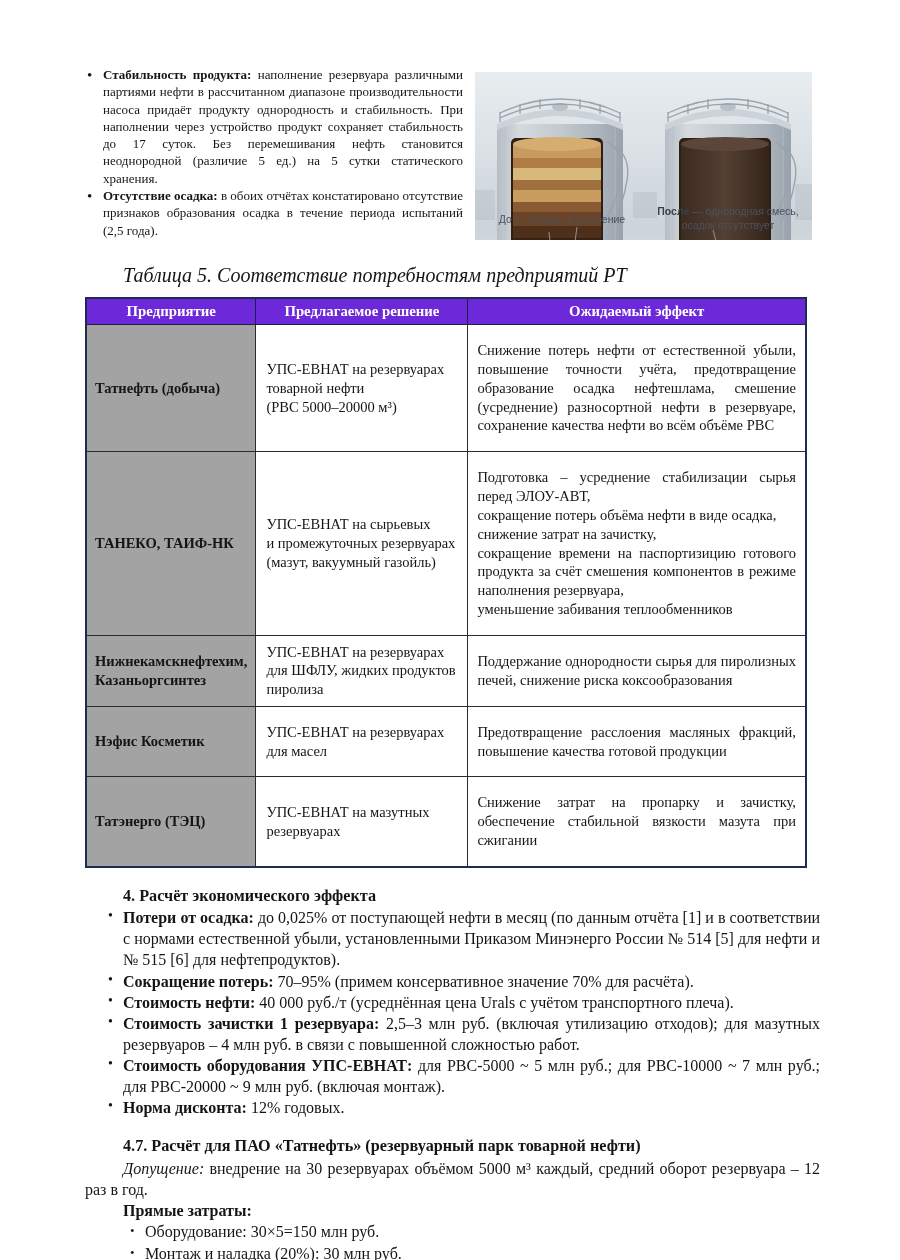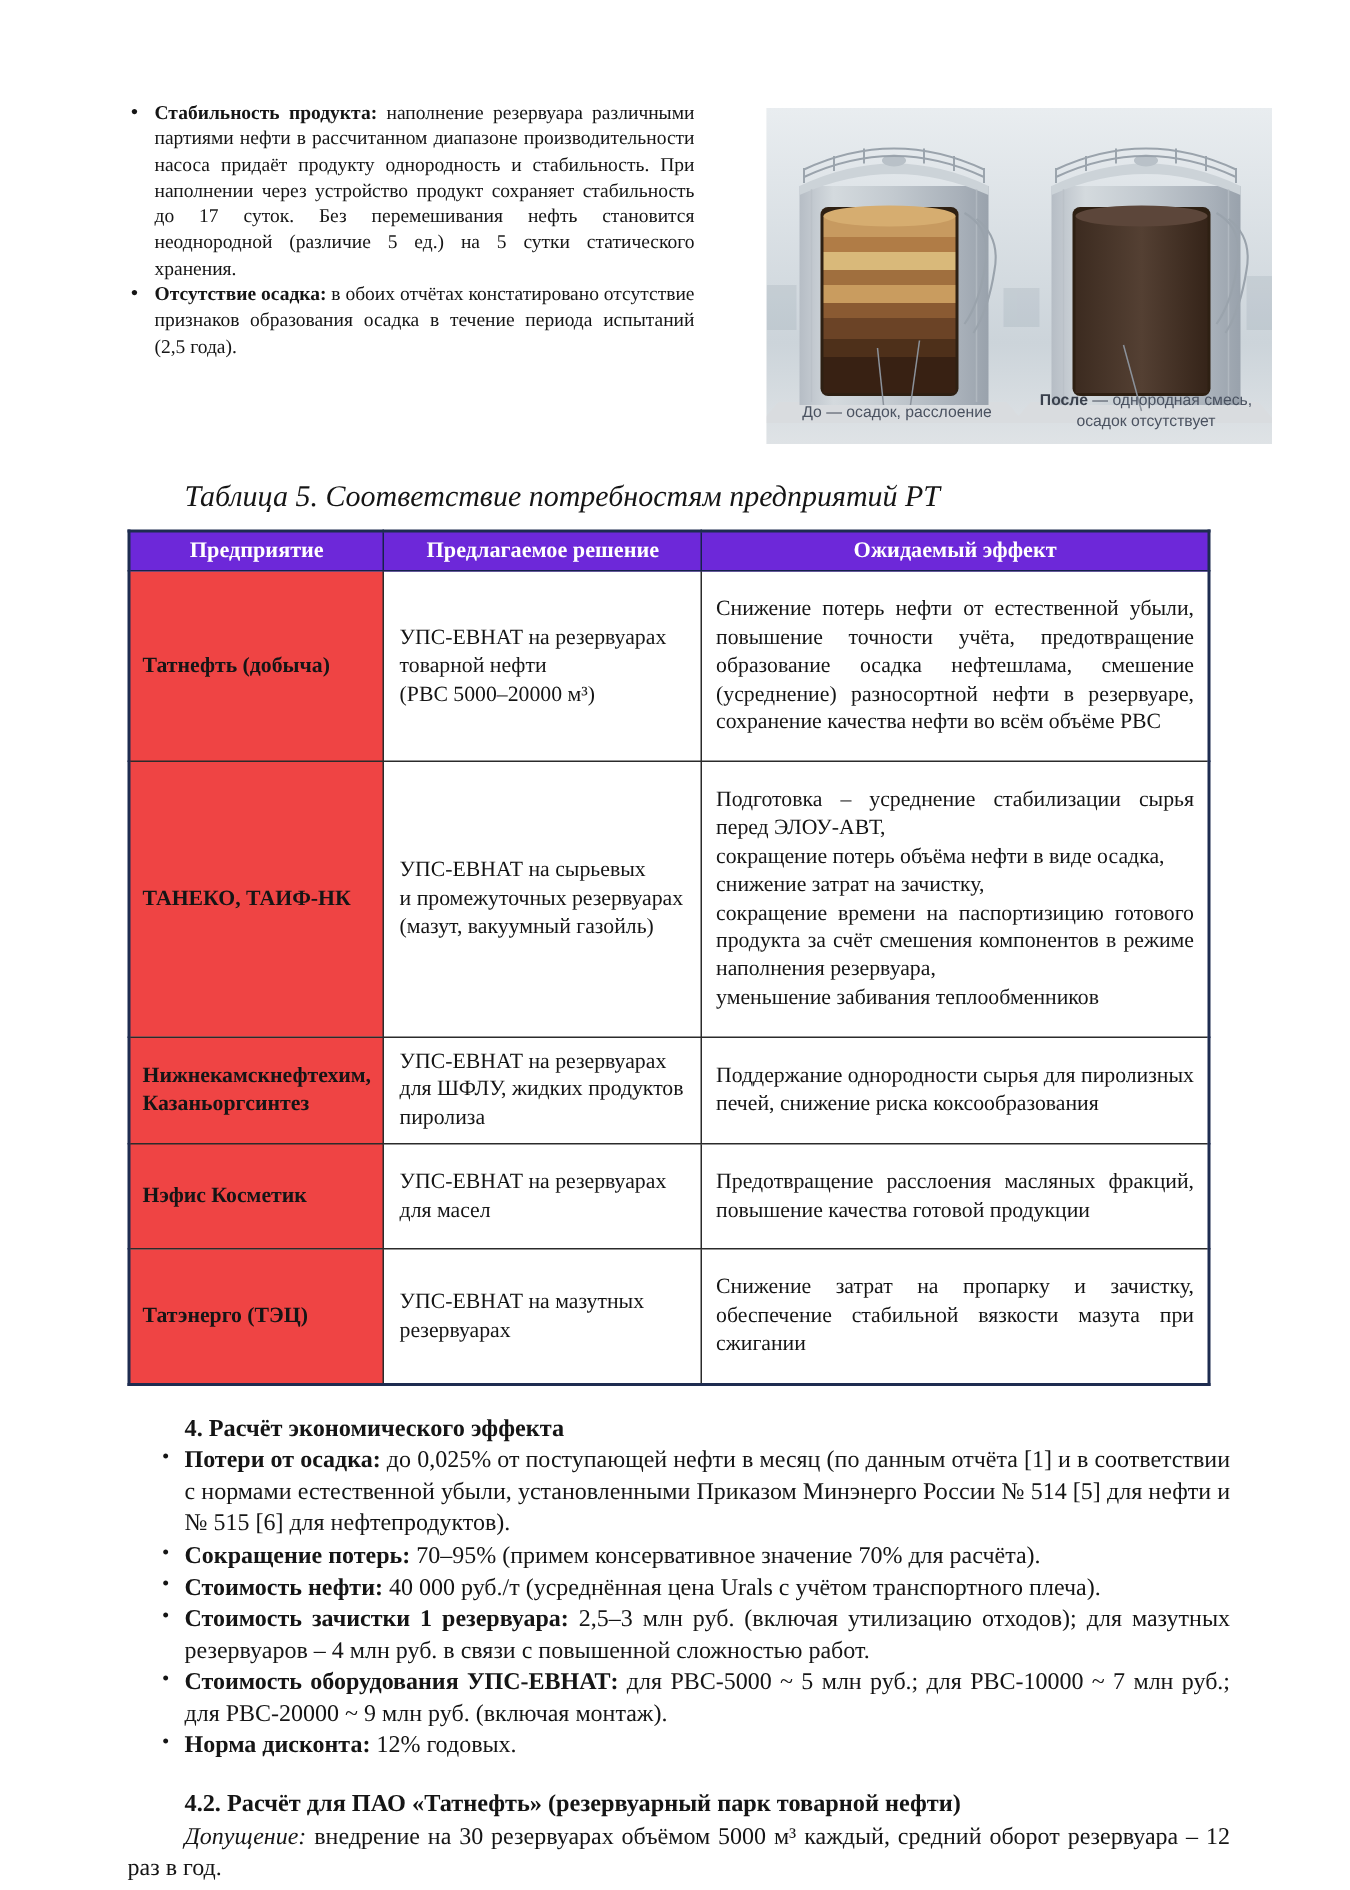--- a/index.html
+++ b/index.html
@@ -18,24 +18,23 @@
   .intro-bullet{
     position:relative;padding-left:18px;margin:0;
     font-size:13px;line-height:1.33;text-align:justify;
   }
   .intro-bullet::before{
     content:"•";position:absolute;left:2px;top:0;font-size:15px;
   }
   .lead{font-weight:bold;}
   
   .figure{
-    width:337px;height:224px;position:relative;flex:0 0 337px;
+    width:337px;height:168px;position:relative;flex:0 0 337px;
     margin-top:6px;background:linear-gradient(#e7ebee,#d3dade 60%,#dde2e5);
     overflow:hidden;
-    margin-left:36px;
   }
   .figure svg{position:absolute;left:0;top:0;}
   .fig-cap{
     position:absolute;
     font-family:"Liberation Sans", sans-serif;
     font-size:10.5px;color:#4a5260;text-align:center;line-height:1.35;
   }
   .cap-before{left:12px;bottom:14px;width:150px;}
   .cap-after{left:178px;bottom:8px;width:150px;}
   .cap-lead-bold{font-weight:bold;color:#3a414d;}
@@ -50,21 +49,21 @@
   table.main th{
     background:#6d28d9;color:#ffffff;font-weight:bold;
     font-size:14.8px;padding:4px 6px;text-align:center;
     border:1px solid #16224a;
   }
   table.main td{
     border:1px solid #2b2b2b;vertical-align:middle;
     font-size:14.5px;line-height:1.3;
   }
   td.c-company{
-    background:#ef4444;font-weight:bold;font-size:14.8px;
+    background:#a3a3a3;font-weight:bold;font-size:14.8px;
     padding:4px 8px;width:152px;
   }
   td.c-solution{
     padding:4px 10px;width:196px;white-space:pre-line;
   }
   td.c-effect{
     padding:16px 9px;width:330px;white-space:pre-line;text-align:justify;
     font-size:14.2px;
   }
   
@@ -273,21 +272,21 @@
     <div class="sec-h">4. Расчёт экономического эффекта</div>
     <p class="calc-bullet"><span class="lead">Потери от осадка:</span> <span>до 0,025% от поступающей нефти в месяц (по данным отчёта [1] и в соответствии с нормами естественной убыли, установленными Приказом Минэнерго России № 514 [5] для нефти и № 515 [6] для нефтепродуктов).</span></p>
     <p class="calc-bullet"><span class="lead">Сокращение потерь:</span> <span>70–95% (примем консервативное значение 70% для расчёта).</span></p>
     <p class="calc-bullet"><span class="lead">Стоимость нефти:</span> <span>40 000 руб./т (усреднённая цена Urals с учётом транспортного плеча).</span></p>
     <p class="calc-bullet"><span class="lead">Стоимость зачистки 1 резервуара:</span> <span>2,5–3 млн руб. (включая утилизацию отходов); для мазутных резервуаров – 4 млн руб. в связи с повышенной сложностью работ.</span></p>
     <p class="calc-bullet"><span class="lead">Стоимость оборудования УПС-ЕВНАТ:</span> <span>для РВС-5000 ~ 5 млн руб.; для РВС-10000 ~ 7 млн руб.; для РВС-20000 ~ 9 млн руб. (включая монтаж).</span></p>
     <p class="calc-bullet"><span class="lead">Норма дисконта:</span> <span>12% годовых.</span></p>
   </div>
 
   <div class="sec">
-    <div class="sec-h">4.2. Расчёт для ПАО «Татнефть» (резервуарный парк товарной нефти)</div>
+    <div class="sec-h">4.7. Расчёт для ПАО «Татнефть» (резервуарный парк товарной нефти)</div>
     <p class="para"><span class="ital">Допущение:</span> <span>внедрение на 30 резервуарах объёмом 5000 м³ каждый, средний оборот резервуара – 12 раз в год.</span></p>
     <div class="sub-label">Прямые затраты:</div>
     <p class="sub-bullet">Оборудование: 30×5=150 млн руб.</p>
     <p class="sub-bullet">Монтаж и наладка (20%): 30 млн руб.</p>
     <p class="sub-bullet"><span class="lead">Итого CAPEX:</span> <span>180 млн руб.</span></p>
 
   </div>
 
 </div>
 

